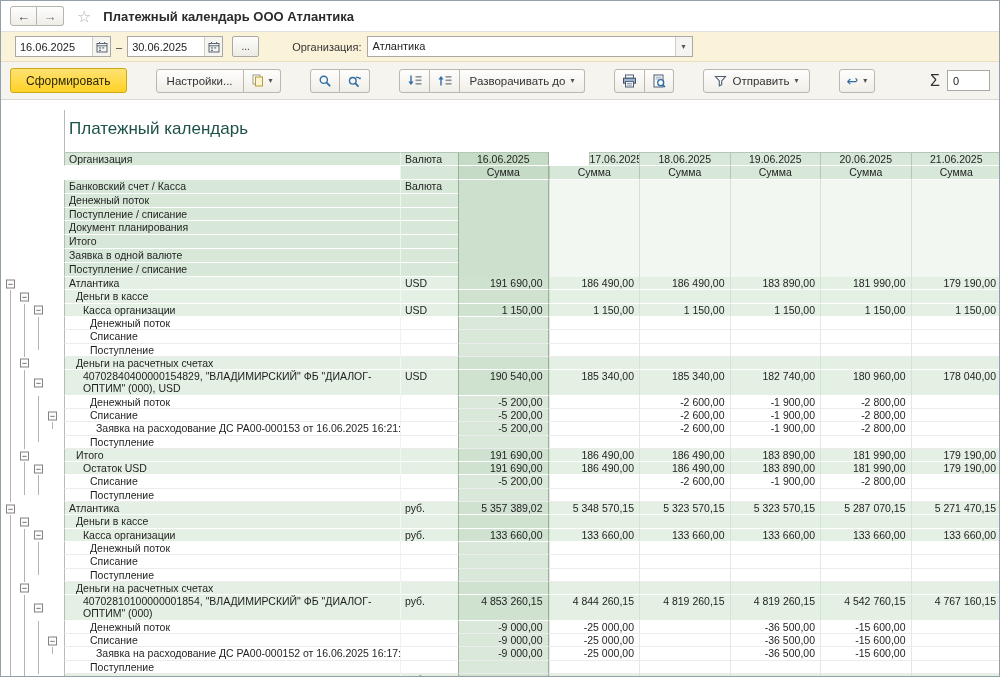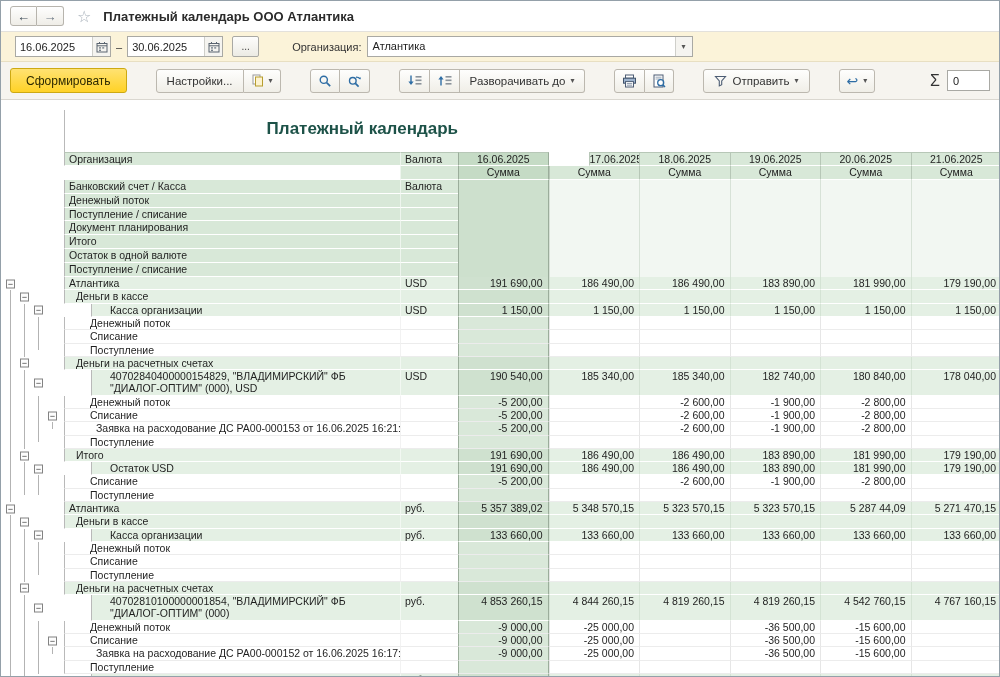--- a/index.html
+++ b/index.html
@@ -43,34 +43,34 @@
   .tb-btn .icn + span { margin-left:5px; }
   .tb-right { margin-left:auto; display:flex; align-items:center; gap:7px; }
   .sigma { font-size:16px; color:#333; }
   .sum-input { width:43px; height:21px; border:1px solid #a9a9a4; font:11px "Liberation Sans",sans-serif; padding:0 5px; background:#fff; color:#222; }
   .blue-glyph { color:#2e6da4; font-size:14px; line-height:12px; }
 
   
   .report { height:577px; background:#fff; overflow:hidden; }
   .rgrid { display:grid; grid-template-columns:63px 336px 58px repeat(6,1fr); width:1000px; }
   #rpt-header { margin-top:10px; grid-template-rows:42px repeat(9,13.9px); }
-  .hdr-title { font-size:17px; font-weight:bold; color:var(--title-color); padding:9px 0 0 4px; border-left:1px solid #b9b9b9; white-space:nowrap;text-align:right; }
+  .hdr-title { font-size:17px; font-weight:normal; color:var(--title-color); padding:9px 0 0 4px; border-left:1px solid #b9b9b9; white-space:nowrap; }
   .hcell, .hcur { background:var(--header-green); border-bottom:1px solid #fff; font-size:10.5px; line-height:12.5px; color:#1e1e1e; padding:0 2px 0 4px; white-space:nowrap; overflow:hidden; }
   .hcell { border-left:1px solid #b9b9b9; }
   .hcur  { border-left:1px solid #eef5ee; }
   .hdate, .hsum { background:var(--header-green); font-size:10.5px; line-height:13px; color:#1e1e1e; text-align:center; border-left:1px solid #b7c7b7; border-bottom:1px solid #fff; white-space:nowrap; overflow:hidden; }
   .top { border-top:1px solid #b7c7b7; }
   .hfill { background:#f2f7f2; border-left:1px solid #d7e2d7; }
   .hdate.hl, .hsum.hl { background:var(--hl-header); border-left:1px solid #9bad9b; border-right:1px solid #9bad9b; }
   .hfill.hl { background:var(--hl-fill); border-left:1px solid #9bad9b; border-right:1px solid #9bad9b; }
 
   .brow { display:grid; grid-template-columns:63px 336px 58px repeat(6,1fr); min-height:12.85px; width:1000px; }
   .brow > div { overflow:hidden; }
   .lbl { font-size:10.5px; line-height:12.3px; color:#1e1e1e; border-left:1px solid #b9b9b9; padding-right:2px; }
-  .ind0 { padding-left:4px; }  .ind1 { padding-left:11px; } .ind2 { padding-left:18px;margin-left:27px; }
+  .ind0 { padding-left:4px; }  .ind1 { padding-left:11px; } .ind2 { padding-left:18px; }
   .ind3 { padding-left:25px; } .ind4 { padding-left:31px; white-space:nowrap; }
   .cur { font-size:10.5px; line-height:12.3px; color:#1e1e1e; padding-left:4px; white-space:nowrap; }
   .val { font-size:10.5px; line-height:12.3px; color:#1e1e1e; text-align:right; padding-right:5px; white-space:nowrap; }
   .green > div { background:var(--row-green); border-bottom:1px solid #fff; }
   .white > div { background:#fff; border-bottom:1px solid #ececec; }
   .green .cur { border-left:1px solid #f2f8f2; }
   .white .cur { border-left:1px solid #f2f2f2; }
   .white .val { border-left:1px solid #e6e6e6; }
   .green .val { border-left:1px solid #d4e3d4; }
   .green .val.hl { background:var(--hl-green); border-left:1px solid #9bad9b; border-right:1px solid #9bad9b; }
@@ -262,21 +262,21 @@
         <div class="hcell" style="grid-area: 4 / 2;">Банковский счет / Касса</div>
         <div class="hcur" style="grid-area: 4 / 3;">Валюта</div>
         <div class="hcell" style="grid-area: 5 / 2;">Денежный поток</div>
         <div class="hcur" style="grid-area: 5 / 3;"></div>
         <div class="hcell" style="grid-area: 6 / 2;">Поступление / списание</div>
         <div class="hcur" style="grid-area: 6 / 3;"></div>
         <div class="hcell" style="grid-area: 7 / 2;">Документ планирования</div>
         <div class="hcur" style="grid-area: 7 / 3;"></div>
         <div class="hcell" style="grid-area: 8 / 2;">Итого</div>
         <div class="hcur" style="grid-area: 8 / 3;"></div>
-        <div class="hcell" style="grid-area: 9 / 2;">Остаток в одной валюте</div>
+        <div class="hcell" style="grid-area: 9 / 2;">Заявка в одной валюте</div>
         <div class="hcur" style="grid-area: 9 / 3;"></div>
         <div class="hcell" style="grid-area: 10 / 2;">Поступление / списание</div>
         <div class="hcur" style="grid-area: 10 / 3;"></div>
         <div class="hdate top hl" style="grid-area: 2 / 4;">16.06.2025</div>
         <div class="hsum hl" style="grid-area: 3 / 4;">Сумма</div>
         <div class="hfill hl" style="grid-area: 4 / 4 / 11 / 5;"></div>
         <div class="hdate top" style="grid-area: 2 / 5; margin-left: 40px;">17.06.2025</div>
         <div class="hsum" style="grid-area: 3 / 5;">Сумма</div>
         <div class="hfill" style="grid-area: 4 / 5 / 11 / 6;"></div>
         <div class="hdate top" style="grid-area: 2 / 6;">18.06.2025</div>
@@ -399,21 +399,21 @@
             <div class="tline" style="left: 9px;"></div>
             <div class="tline" style="left: 23px;"></div>
             <div class="tbox" style="left: 33px;">−</div>
           </div>
           <div class="lbl ind2">40702840400000154829, "ВЛАДИМИРСКИЙ" ФБ "ДИАЛОГ-ОПТИМ" (000), USD</div>
           <div class="cur">USD</div>
           <div class="val hl">190 540,00</div>
           <div class="val">185 340,00</div>
           <div class="val">185 340,00</div>
           <div class="val">182 740,00</div>
-          <div class="val">180 840,00</div>
+          <div class="val">180 960,00</div>
           <div class="val">178 040,00</div>
         </div>
         <div class="brow white">
           <div class="gut">
             <div class="tline" style="left: 9px;"></div>
             <div class="tline" style="left: 23px;"></div>
             <div class="tline" style="left: 37px;"></div>
           </div>
           <div class="lbl ind3">Денежный поток</div>
           <div class="cur"></div>
@@ -533,21 +533,21 @@
         <div class="brow green">
           <div class="gut">
             <div class="tbox" style="left: 5px;">−</div>
           </div>
           <div class="lbl ind0">Атлантика</div>
           <div class="cur">руб.</div>
           <div class="val hl">5 357 389,02</div>
           <div class="val">5 348 570,15</div>
           <div class="val">5 323 570,15</div>
           <div class="val">5 323 570,15</div>
-          <div class="val">5 287 44,09</div>
+          <div class="val">5 287 070,15</div>
           <div class="val">5 271 470,15</div>
         </div>
         <div class="brow green">
           <div class="gut">
             <div class="tline" style="left: 9px;"></div>
             <div class="tbox" style="left: 19px;">−</div>
           </div>
           <div class="lbl ind1">Деньги в кассе</div>
           <div class="cur"></div>
           <div class="val hl"></div>

